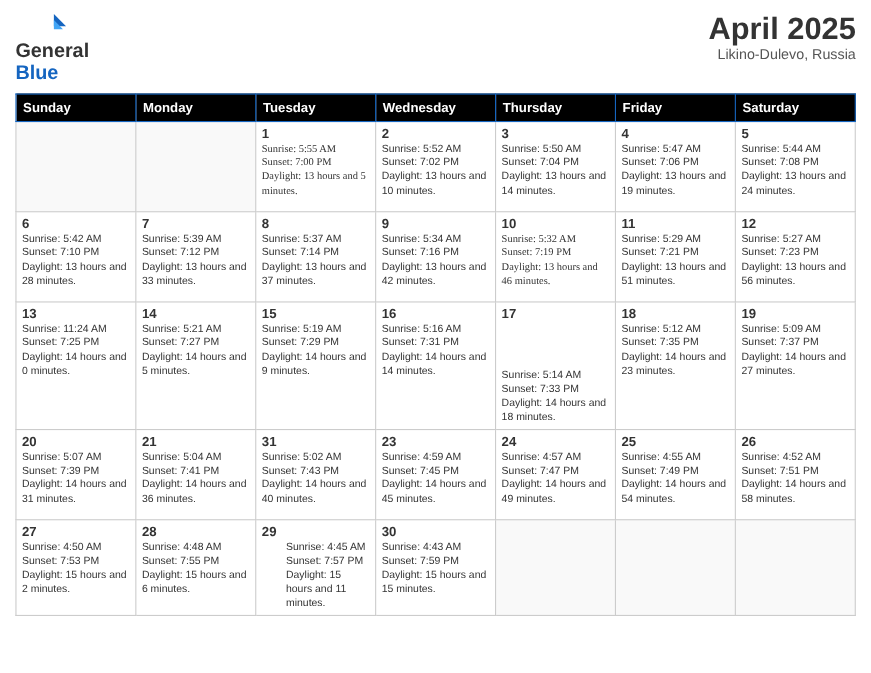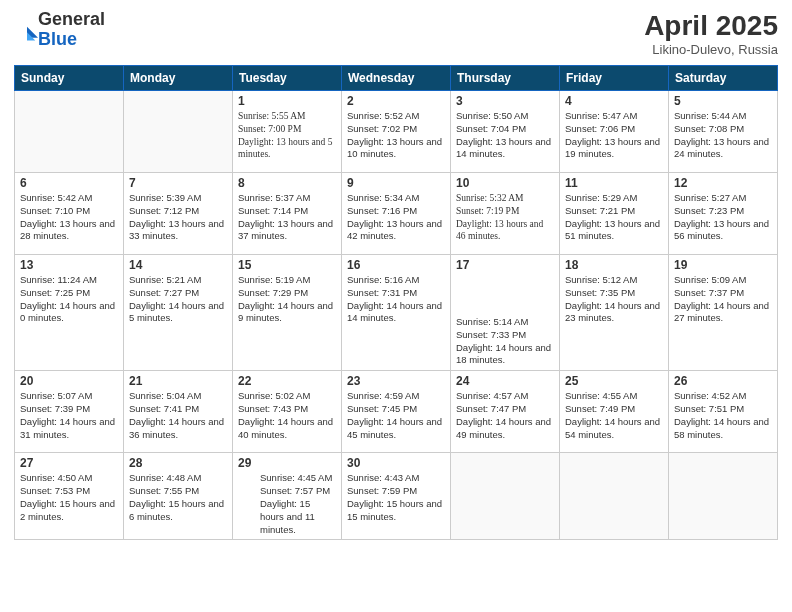--- a/index.html
+++ b/index.html
@@ -17,21 +17,22 @@
       padding: 10px 14px;
     }
     .header {
       display: flex;
       justify-content: space-between;
       align-items: flex-start;
       margin-bottom: 8px;
     }
     .logo {
       display: flex;
-      align-items: flex-end;
+      align-items: center;
+      flex-direction: column;
     }
     .logo-text {
       font-size: 18px;
       font-weight: bold;
       line-height: 1.1;
     }
     .logo-general {
       color: #333;
     }
     .logo-blue {
@@ -52,21 +53,21 @@
     }
     .location {
       font-size: 13px;
       color: #555;
     }
     .calendar {
       width: 100%;
       border-collapse: collapse;
     }
     .calendar th {
-      background-color: #0c4a6e;
+      background-color: #000000;
       color: #fff;
       font-size: 12px;
       font-weight: bold;
       padding: 5px 6px;
       text-align: left;
       border: 1px solid #1565c0;
     }
     .calendar td {
       border: 1px solid #ccc;
       vertical-align: top;
@@ -262,21 +263,21 @@
 Sunset: 7:39 PM
 Daylight: 14 hours and 31 minutes.</div>
           </td>
           <td>
             <div class="day-number">21</div>
             <div class="day-info" style="white-space: pre-line;">Sunrise: 5:04 AM
 Sunset: 7:41 PM
 Daylight: 14 hours and 36 minutes.</div>
           </td>
           <td>
-            <div class="day-number">22</div>
+            <div class="day-number">31</div>
             <div class="day-info" style="white-space: pre-line;">Sunrise: 5:02 AM
 Sunset: 7:43 PM
 Daylight: 14 hours and 40 minutes.</div>
           </td>
           <td>
             <div class="day-number">23</div>
             <div class="day-info" style="white-space: pre-line;">Sunrise: 4:59 AM
 Sunset: 7:45 PM
 Daylight: 14 hours and 45 minutes.</div>
           </td>

